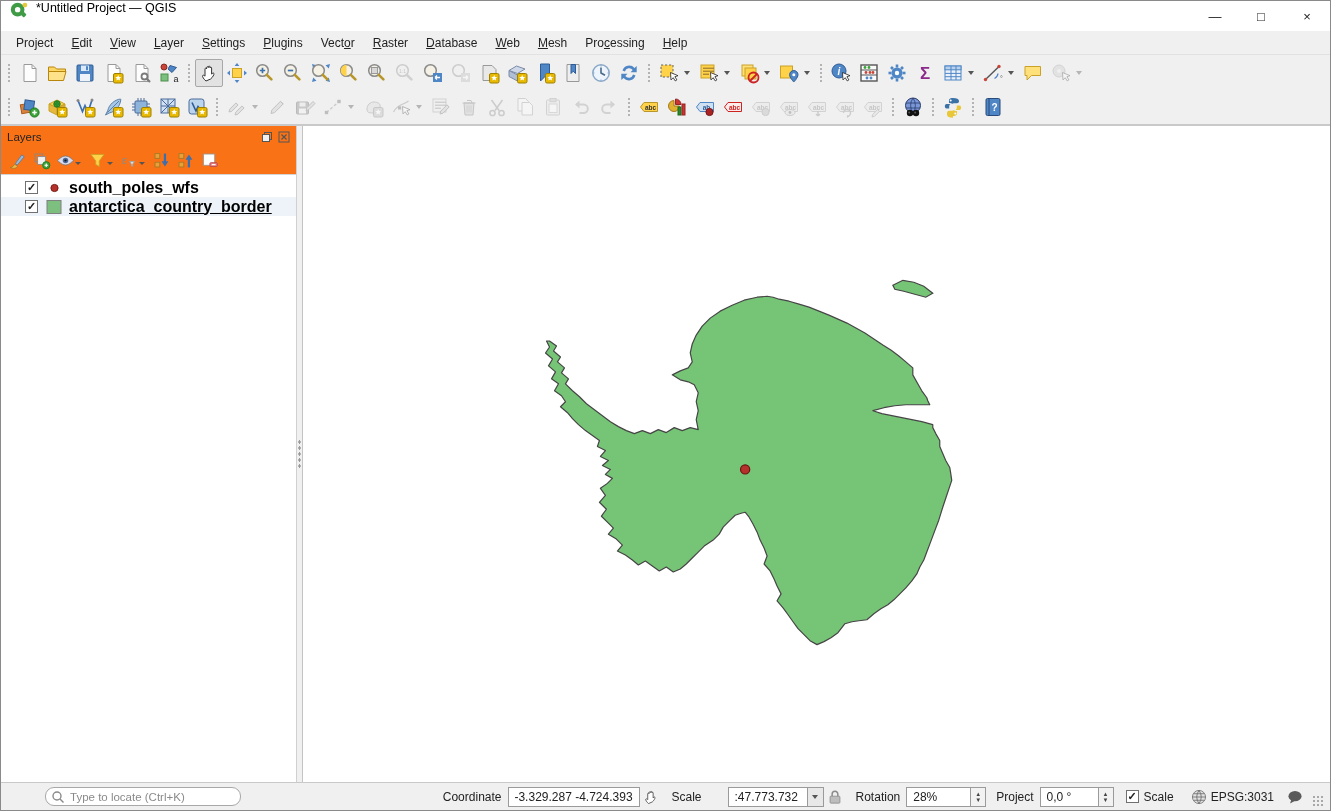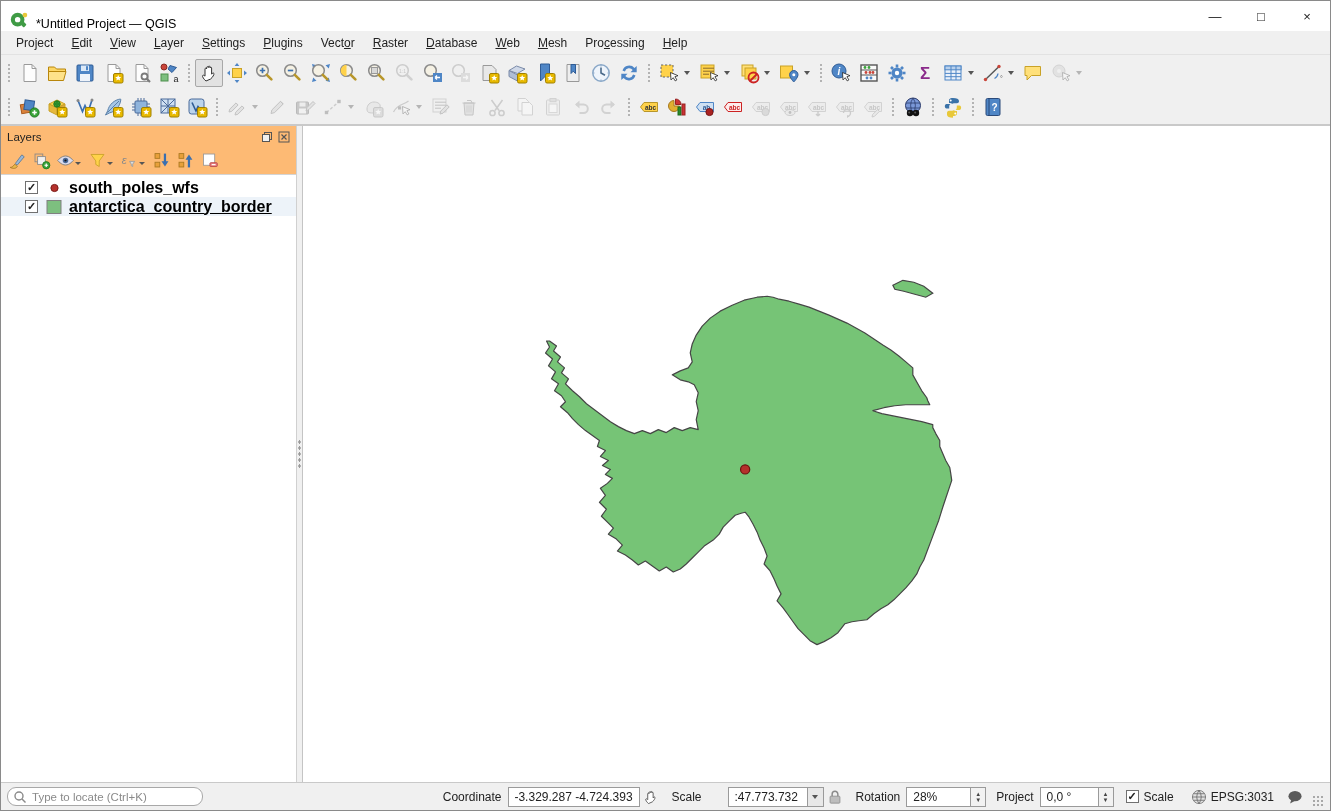--- a/index.html
+++ b/index.html
@@ -2,21 +2,21 @@
 <html><head>
 <meta charset="utf-8">
 <style>
   * { box-sizing: border-box; margin: 0; padding: 0; }
   html,body { background:#d8d8d8; }
   body { font-family:"Liberation Sans", sans-serif; font-size:12px; color:#111; }
   .window { width:1331px; height:811px; background:#f0f0f0; border:1px solid #8a8a8a;
             display:flex; flex-direction:column; overflow:hidden; }
 
   
-  .titlebar { height:30px; background:#ffffff; display:flex; align-items:flex-end; padding-left:8px; flex:0 0 auto; }
+  .titlebar { height:30px; background:#ffffff; display:flex; align-items:flex-start; padding-left:8px; flex:0 0 auto; }
   .app-icon { width:20px; height:20px; margin-right:7px; }
   .app-icon svg { width:20px; height:20px; }
   .title { font-size:12.5px; color:#000; }
   .win-controls { margin-left:auto; display:flex; height:100%; }
   .wbtn { width:46px; height:100%; display:flex; align-items:center; justify-content:center;
           font-size:13px; color:#222; }
 
   
   .menubar { height:24px; background:#f0f0f0; display:flex; align-items:center; padding-left:6px;
              border-bottom:1px solid #e2e2e2; flex:0 0 auto; }
@@ -34,21 +34,21 @@
           display:flex; align-items:center; justify-content:center; flex:0 0 auto; }
   .tbtn svg { width:22px; height:22px; }
   .tbtn.active { background:#e2e2e2; border-color:#a8a8a8; }
   .tbtn.disabled svg { filter:grayscale(1) opacity(0.35); }
   .dd { width:0; height:0; border-left:3.5px solid transparent; border-right:3.5px solid transparent;
         border-top:4px solid #555; margin:0 5px 0 1px; flex:0 0 auto; }
   .dd.disabled { border-top-color:#b5b5b5; }
 
   
   .main { flex:1 1 auto; display:flex; min-height:0; border-top:1px solid #c9c9c9; }
-  .panel { width:295px; background:#fdba74; display:flex; flex-direction:column; flex:0 0 auto; }
+  .panel { width:295px; background:#f97316; display:flex; flex-direction:column; flex:0 0 auto; }
   .panel-header { height:21px; display:flex; align-items:center; padding:0 6px; }
   .panel-title { font-size:11.5px; color:#222; }
   .panel-hbtns { margin-left:auto; display:flex; gap:5px; }
   .phbtn svg { width:12px; height:12px; display:block; }
   .panel-toolbar { height:27px; display:flex; align-items:center; padding-left:4px; }
   .pbtn { width:24px; height:24px; display:flex; align-items:center; justify-content:center; }
   .pbtn svg { width:19px; height:19px; }
   .pdd { width:0; height:0; border-left:3px solid transparent; border-right:3px solid transparent;
          border-top:3.5px solid #555; margin:6px 4px 0 -2px; }
   .layer-tree { flex:1 1 auto; background:#fff; border-top:1px solid #d4d4d4; padding-top:3px; }
@@ -66,21 +66,21 @@
               display:flex; align-items:center; justify-content:center; flex:0 0 auto; }
   .grip-dots { width:3px; height:30px;
                background-image:radial-gradient(#9a9a9a 1px, transparent 1.1px);
                background-size:3px 6px; }
   .canvas { flex:1 1 auto; background:#ffffff; position:relative; min-width:0; }
   .canvas svg { position:absolute; inset:0; width:100%; height:100%; }
 
   
   .statusbar { height:28px; background:#f0f0f0; border-top:1px solid #c9c9c9; display:flex;
                align-items:center; padding:0 6px; flex:0 0 auto; font-size:12px; color:#222; }
-  .locator { position:relative; width:196px; height:19px; flex:0 0 auto; }
+  .locator { position:relative; width:196px; height:19px; flex:0 0 auto;margin-left:38px; }
   .locator input { width:100%; height:100%; border:1px solid #a8a8a8; border-radius:9px;
                    padding:0 6px 0 24px; font-family:"Liberation Sans",sans-serif; font-size:11.5px;
                    color:#333; background:#fff; outline:none; }
   .locator input::placeholder { color:#8a8a8a; }
   .locator .sicon { position:absolute; left:6px; top:2.5px; width:14px; height:14px; }
   .sb-spacer { flex:1 1 auto; }
   .sb-label { margin:0 6px 0 10px; flex:0 0 auto;text-align:center; }
   .sfield { height:20px; background:#fff; border:1px solid #9a9a9a; display:flex; align-items:center;
             justify-content:center; padding:0 6px; flex:0 0 auto; white-space:nowrap; }
   .coord-field { width:132px;text-align:center; }

